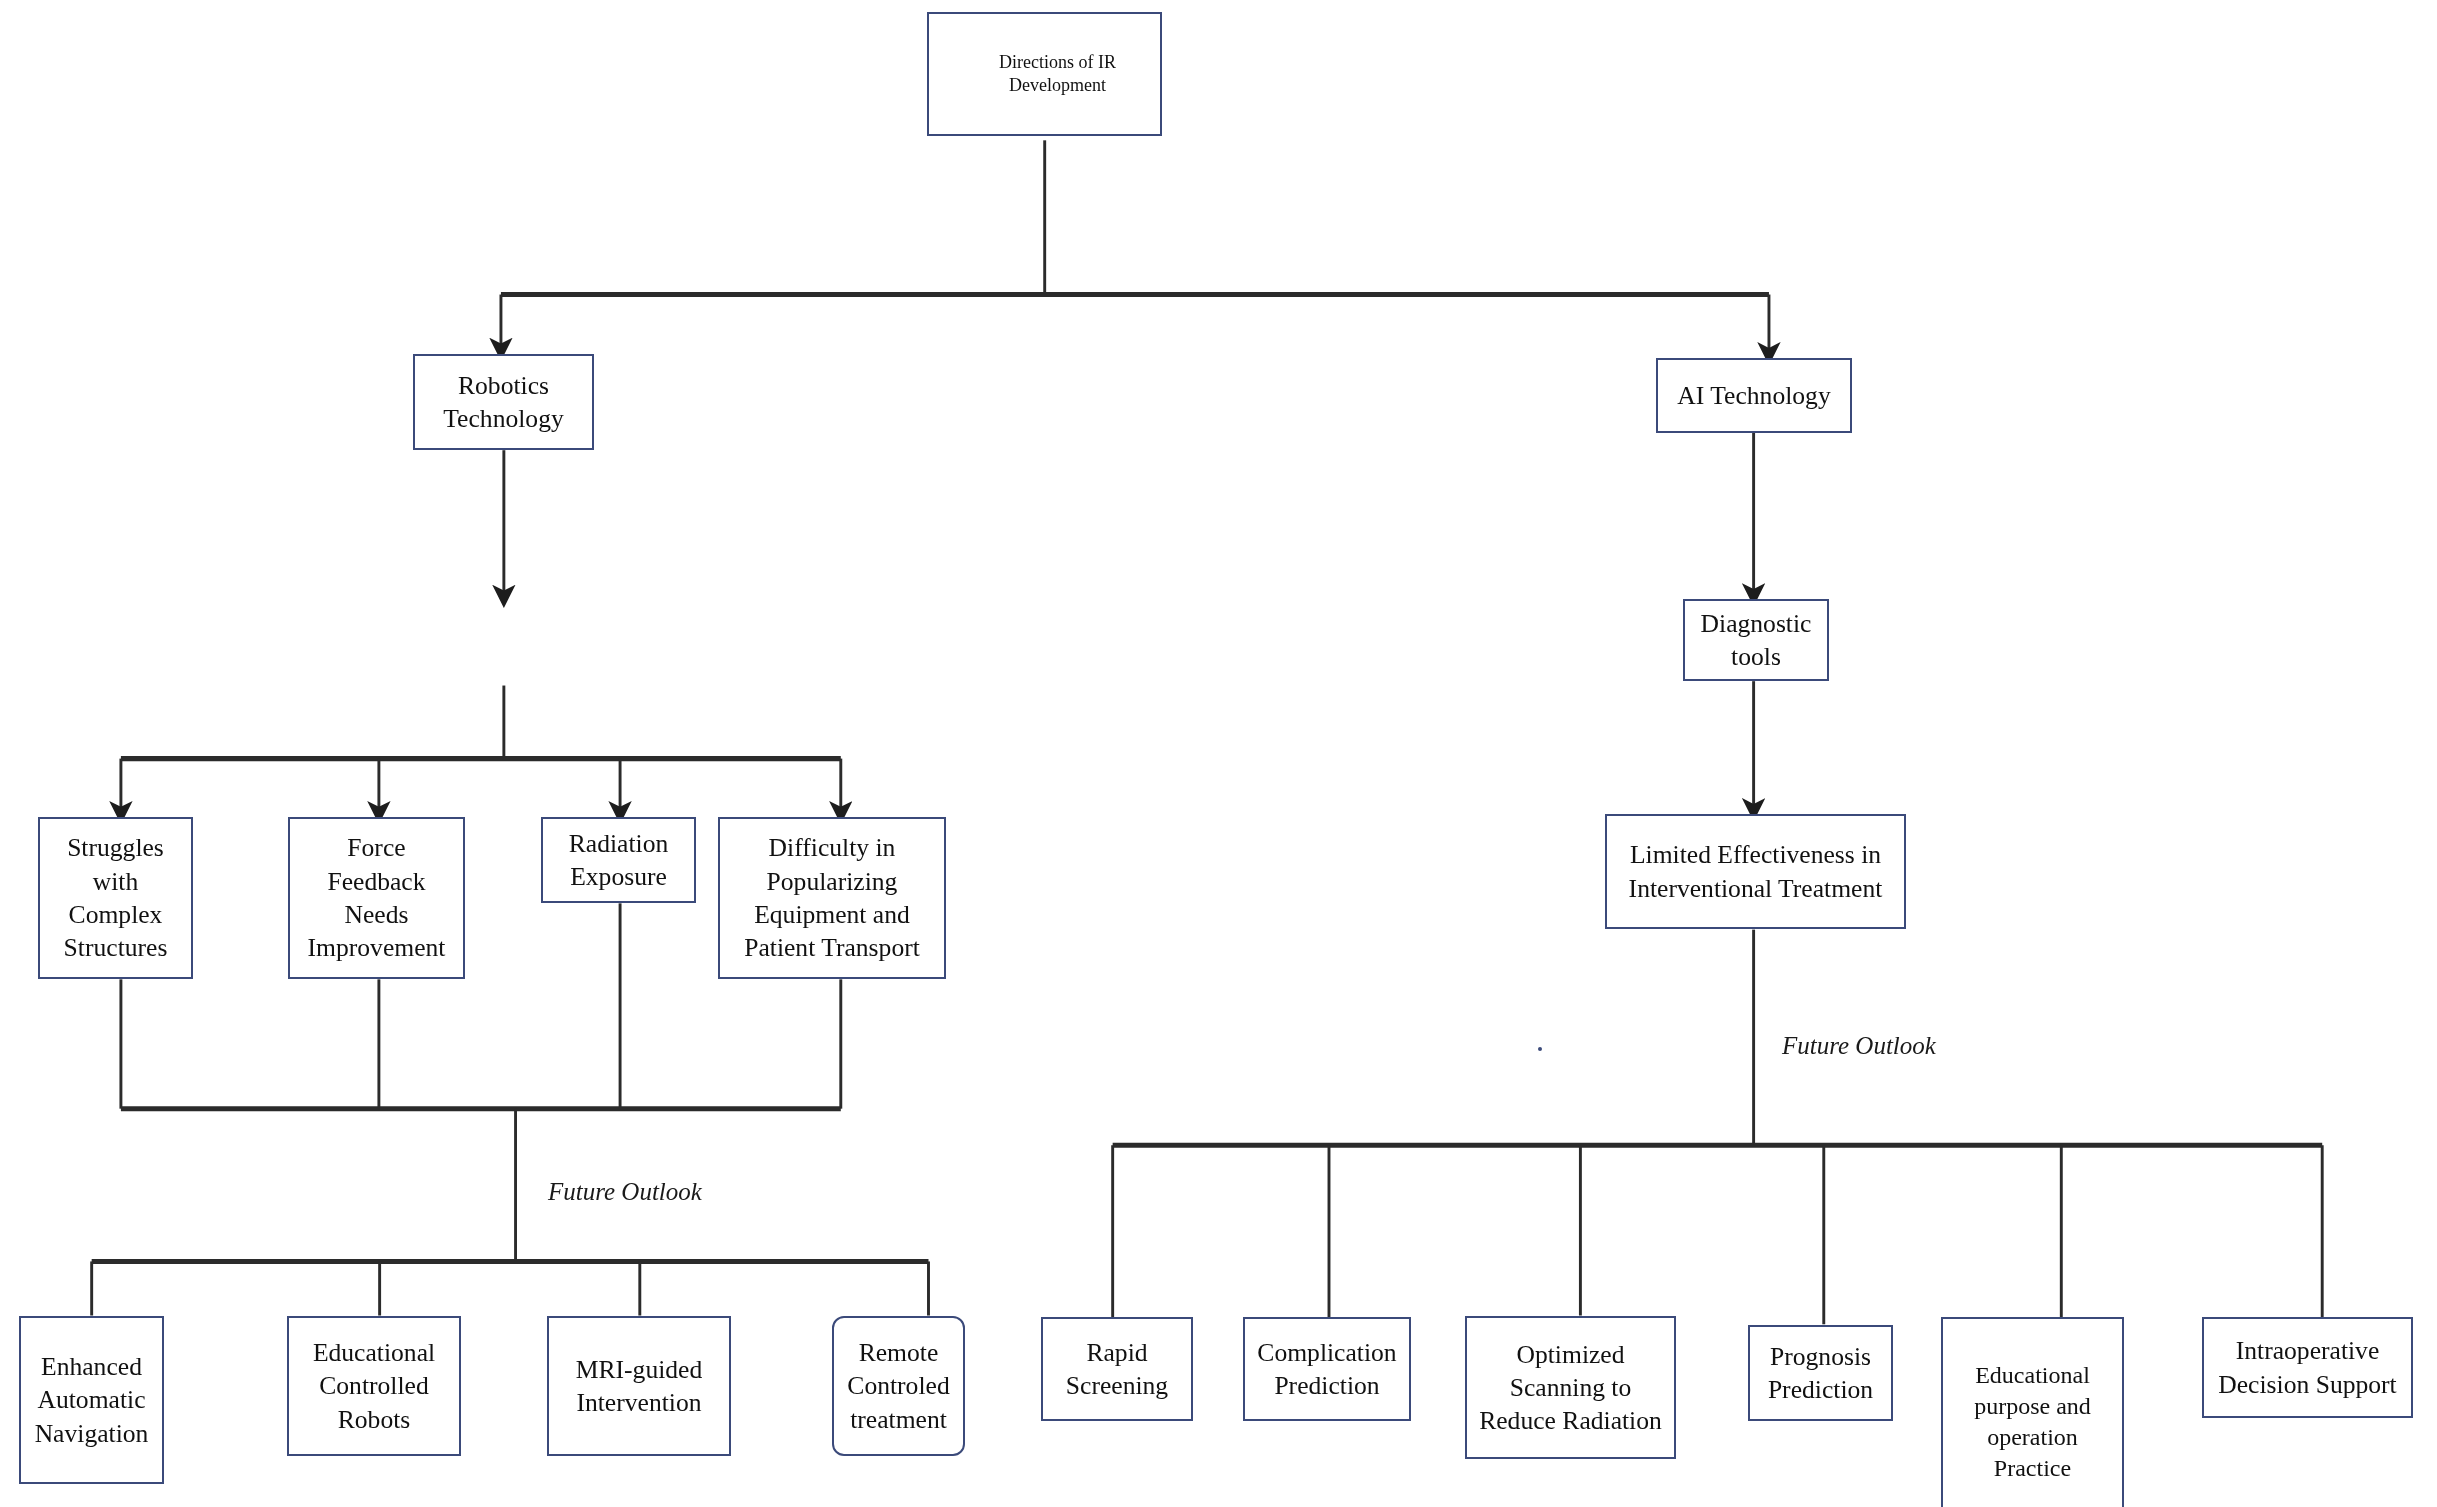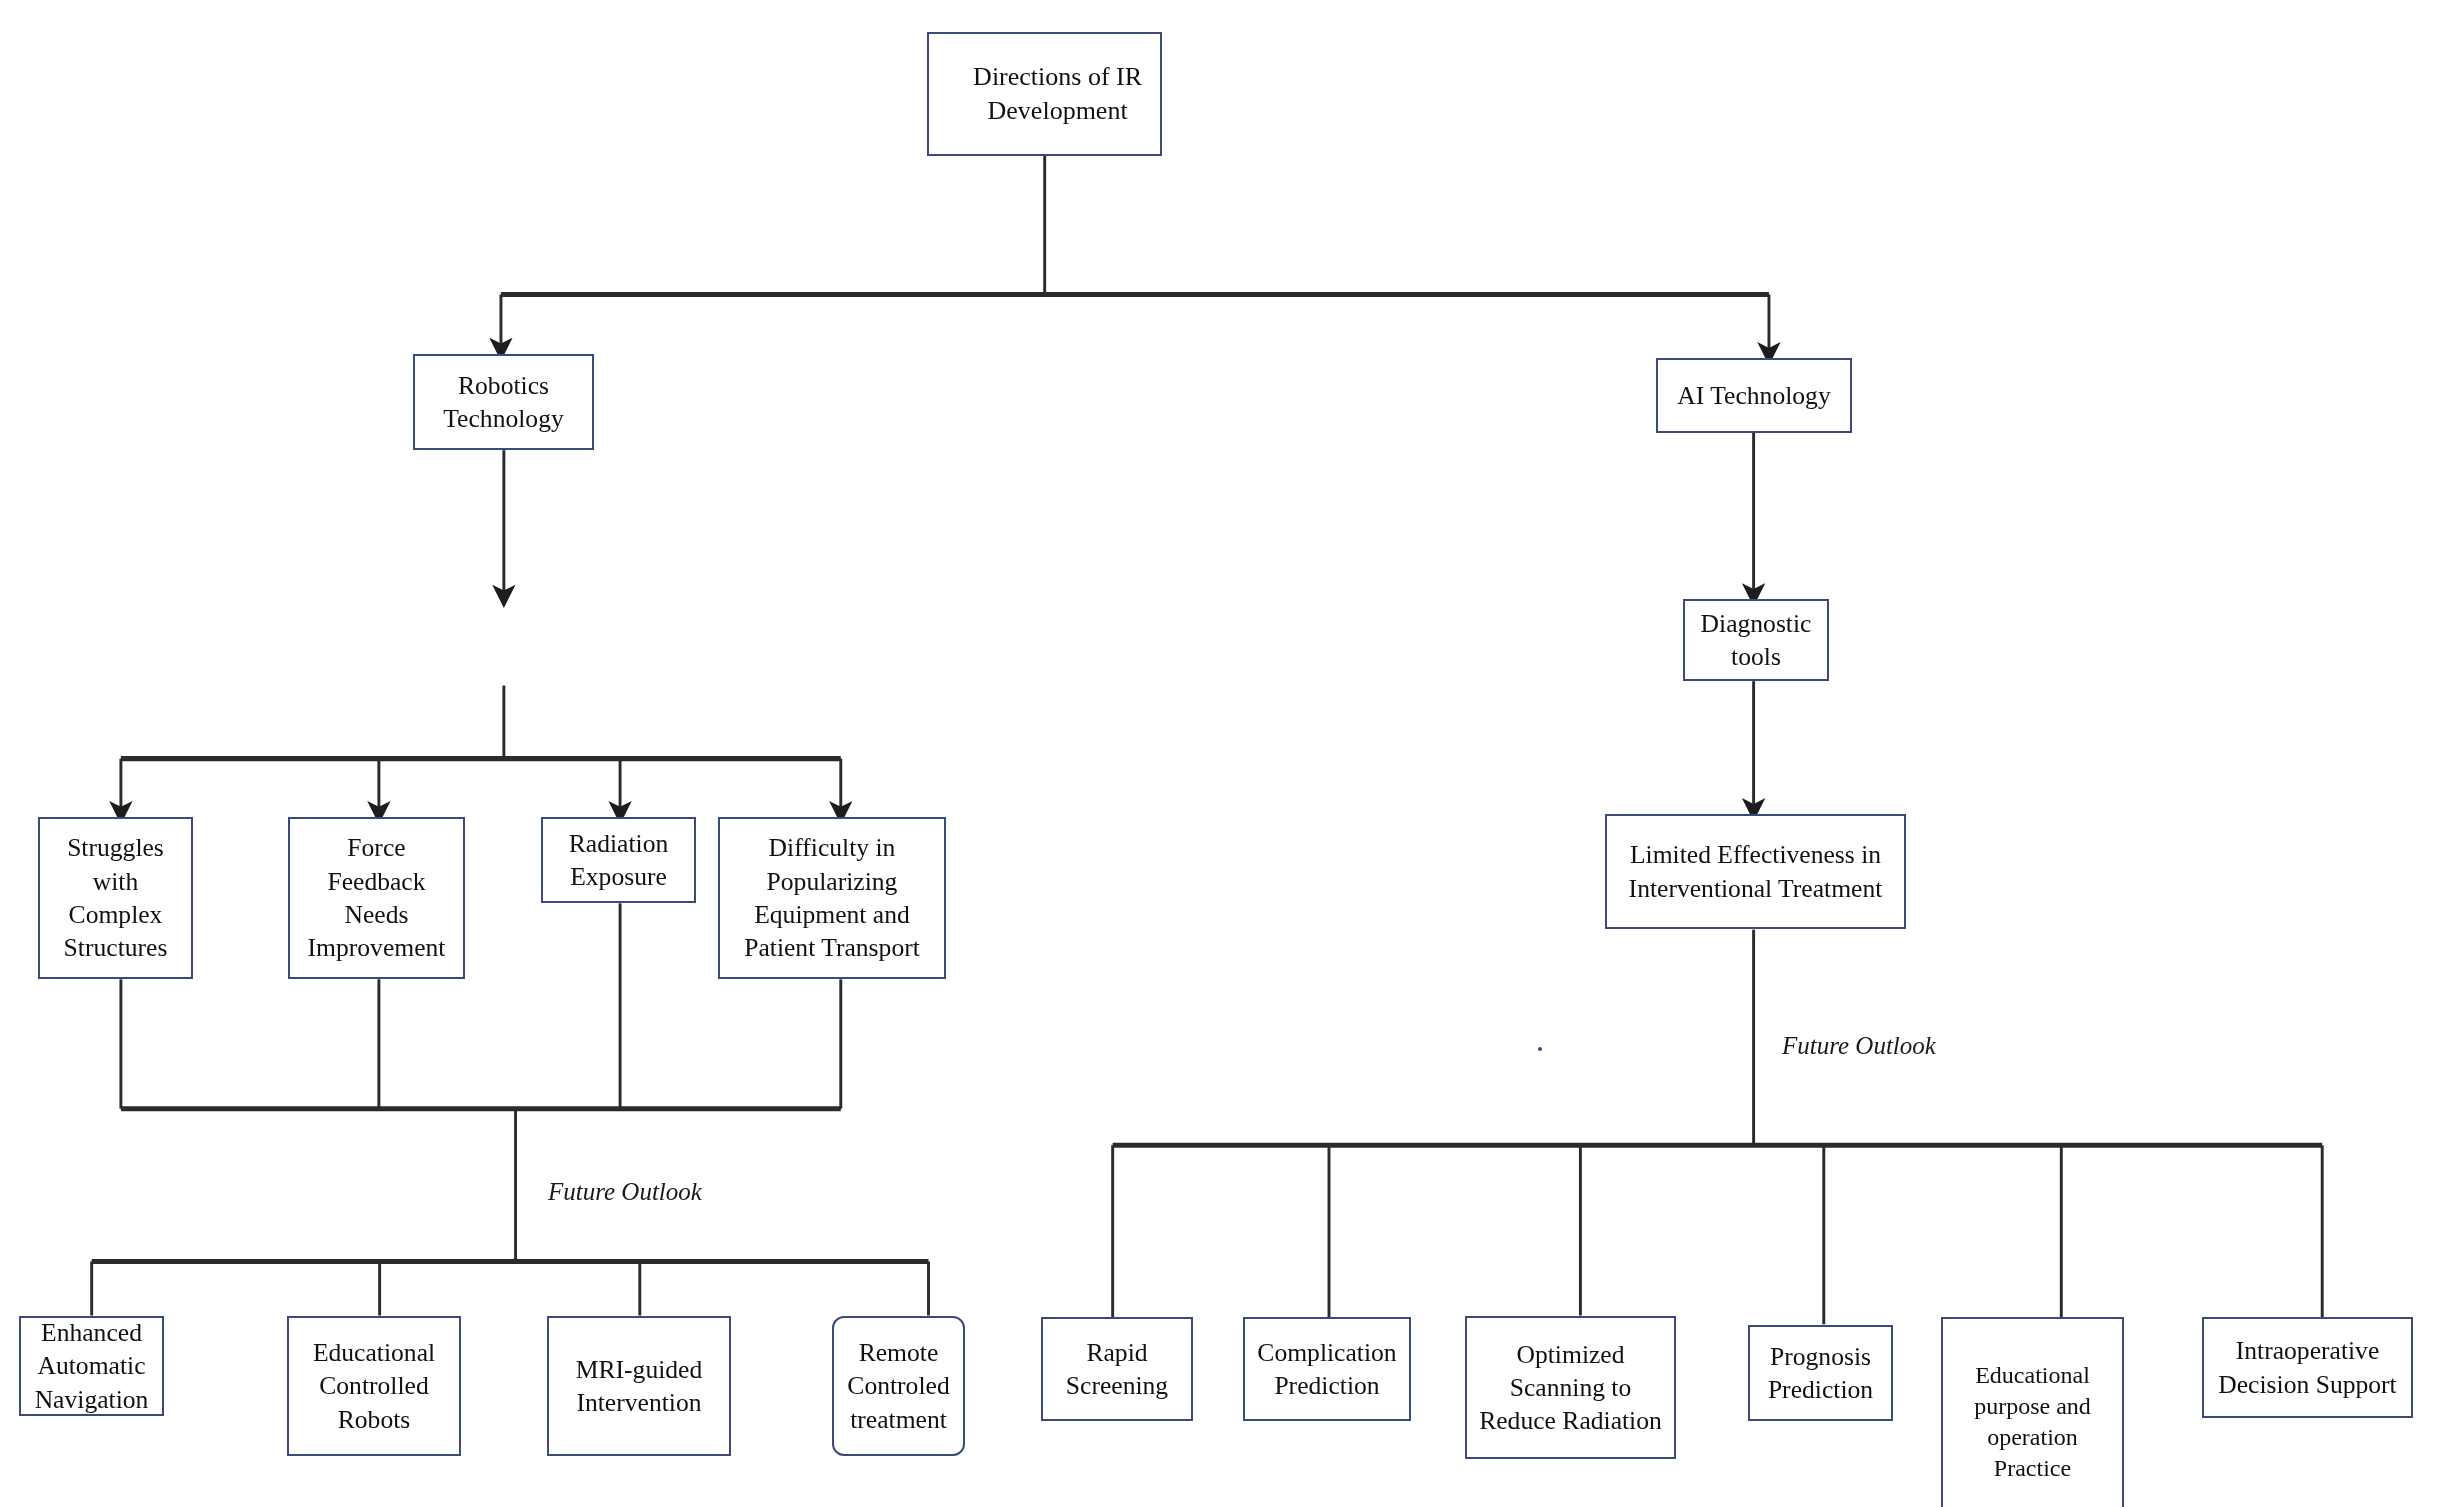--- a/index.html
+++ b/index.html
@@ -107,21 +107,21 @@
       <path d="M 1522 1567 L 3177 1567" stroke-width="7"></path>
       <path d="M 1522 1567 L 1522 1802"></path>
       <path d="M 1818 1567 L 1818 1802"></path>
       <path d="M 2162 1567 L 2162 1800"></path>
       <path d="M 2495 1567 L 2495 1812"></path>
       <path d="M 2820 1567 L 2820 1802"></path>
       <path d="M 3177 1567 L 3177 1802"></path>
     </g>
   </svg>
 
-  <div class="node" style="left: 927px; top: 32px; width: 235px; height: 124px; font-size: 26px; padding-left: 32px;">
+  <div class="node" style="left: 927px; top: 12px; width: 235px; height: 124px; font-size: 18px; padding-left: 32px;">
     <span>Directions of IR
 Development</span>
   </div>
 
   <div class="node" style="left: 413px; top: 354px; width: 181px; height: 96px; font-size: 25.6px;">
     <span>Robotics
 Technology</span>
   </div>
 
   <div class="node" style="left: 1656px; top: 358px; width: 196px; height: 75px; font-size: 25.6px;">
@@ -158,21 +158,21 @@
 Popularizing
 Equipment and
 Patient Transport</span>
   </div>
 
   <div class="node" style="left: 1605px; top: 814px; width: 301px; height: 115px; font-size: 25.6px;">
     <span>Limited Effectiveness in
 Interventional Treatment</span>
   </div>
 
-  <div class="node" style="left: 19px; top: 1316px; width: 145px; height: 100px; font-size: 25.6px; font-family: Liberation Serif, serif;">
+  <div class="node" style="left: 19px; top: 1316px; width: 145px; height: 168px; font-size: 25.6px; font-family: Liberation Serif, serif;">
     <span>Enhanced
 Automatic
 Navigation</span>
   </div>
 
   <div class="node" style="left: 287px; top: 1316px; width: 174px; height: 140px; font-size: 25.6px;">
     <span>Educational
 Controlled
 Robots</span>
   </div>

